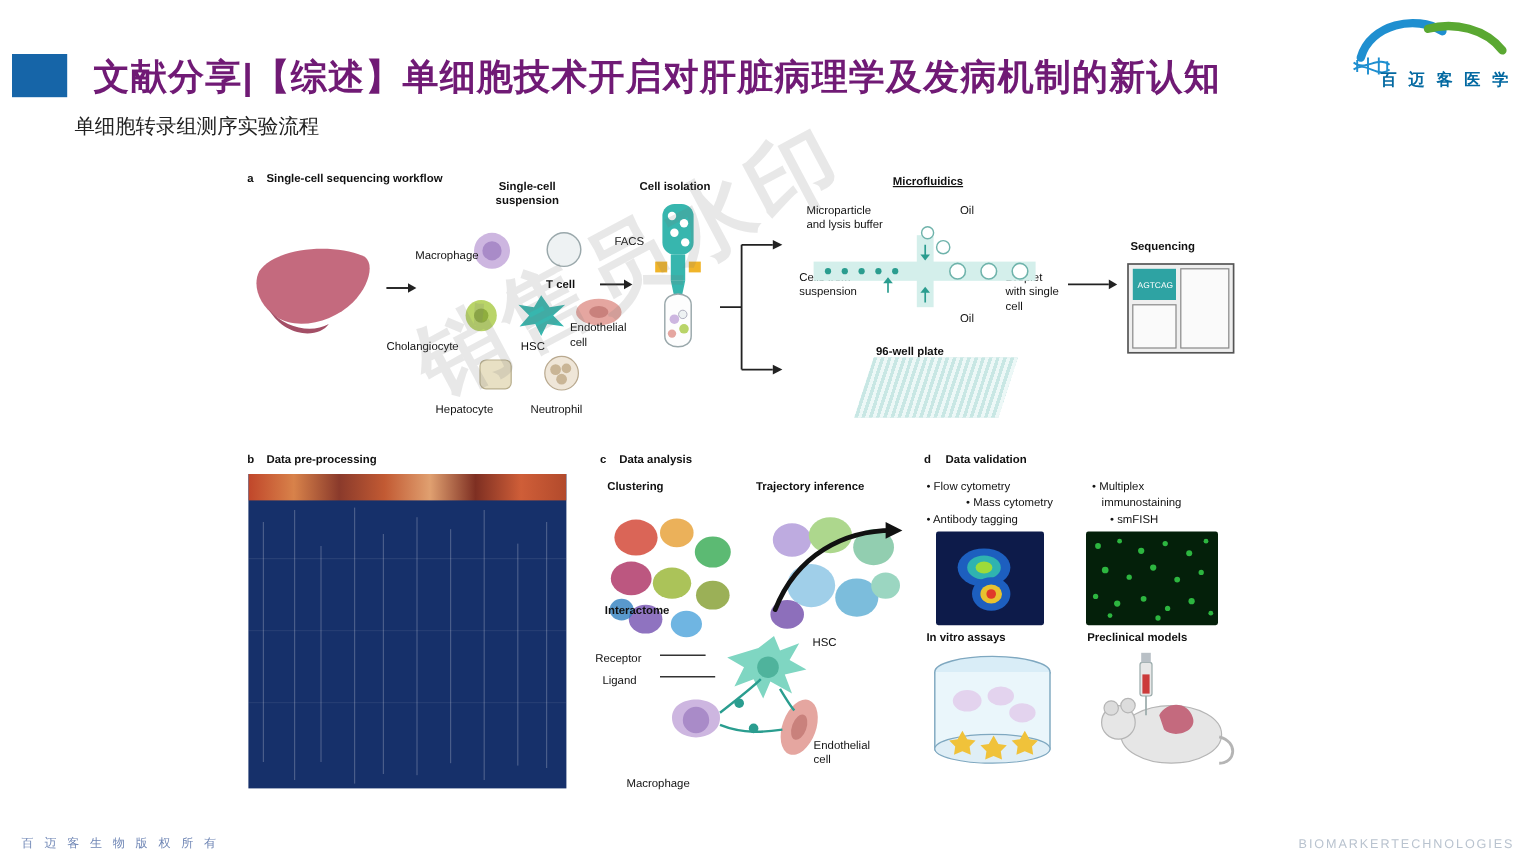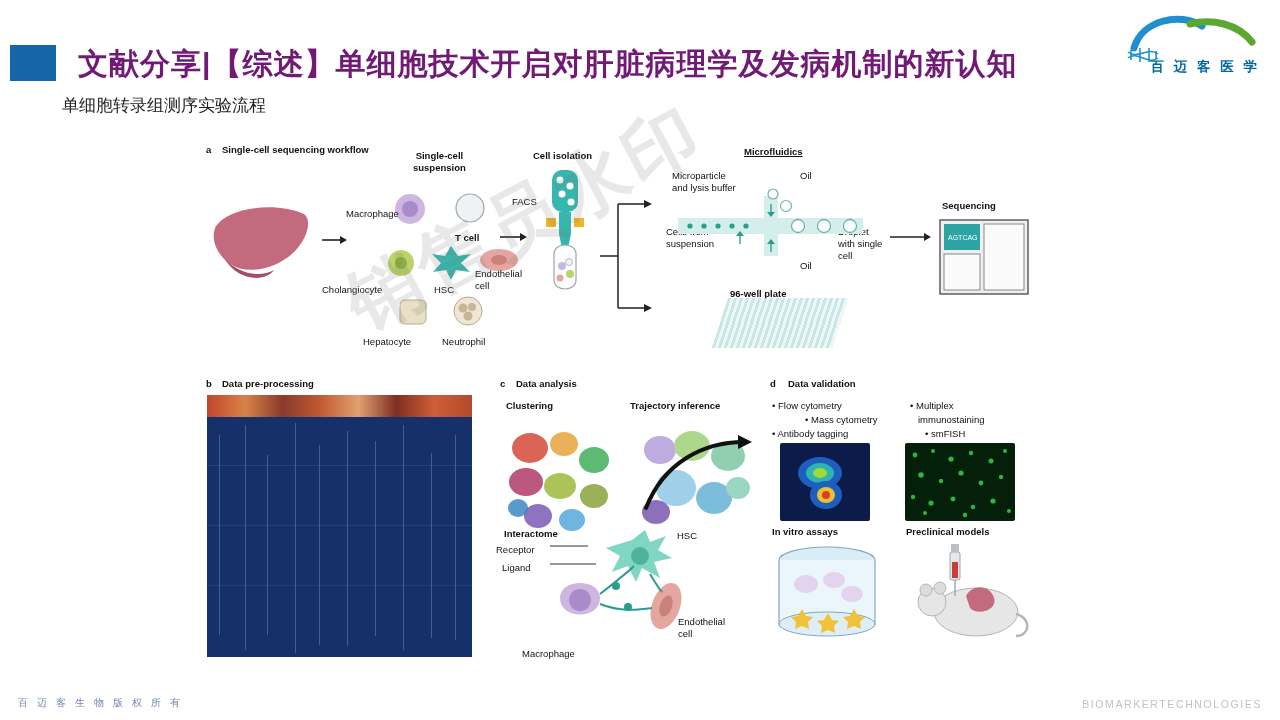--- a/index.html
+++ b/index.html
@@ -291,21 +291,21 @@
         <ellipse cx="98" cy="40" rx="17" ry="15" fill="#7fc6a3"></ellipse>
         <ellipse cx="46" cy="72" rx="20" ry="18" fill="#90c7e6"></ellipse>
         <ellipse cx="84" cy="82" rx="18" ry="16" fill="#66b2d6"></ellipse>
         <ellipse cx="26" cy="96" rx="14" ry="12" fill="#7a57b0"></ellipse>
         <ellipse cx="108" cy="72" rx="12" ry="11" fill="#8ad0b7"></ellipse>
       </g>
       <path d="M16 92 C34 46 74 26 114 26" stroke="#111" stroke-width="4" fill="none" stroke-linecap="round"></path>
       <path d="M108 19 L122 26 L108 33 Z" fill="#111"></path>
     </svg>
 
-    <span class="fig-text b" style="left:304px;top:390px;">Interactome</span>
+    <span class="fig-text b" style="left:304px;top:366px;">Interactome</span>
     <span class="fig-text" style="left:296px;top:406px;">Receptor</span>
     <span class="fig-text" style="left:302px;top:424px;">Ligand</span>
     <span class="fig-text" style="left:477px;top:392px;">HSC</span>
     <span class="fig-text" style="left:478px;top:478px;white-space:pre;">Endothelial
 cell</span>
     <span class="fig-text" style="left:322px;top:510px;">Macrophage</span>
 
     <svg style="position:absolute;left:300px;top:390px;" width="220" height="125">
       <path d="M50 18 H88 M50 36 H96" stroke="#333" stroke-width="1.2"></path>
       <path d="M132 12 L145 2 L150 14 L166 8 L158 22 L172 30 L154 34 L160 50 L142 40 L136 54 L128 38 L112 44 L120 28 L106 20 Z" fill="#7fd6c2"></path>

